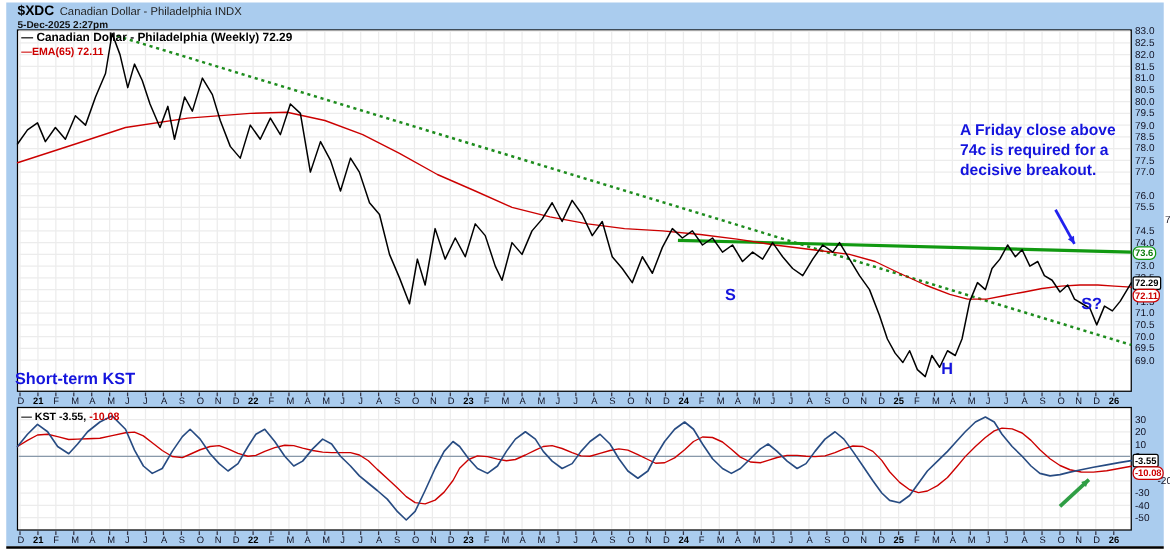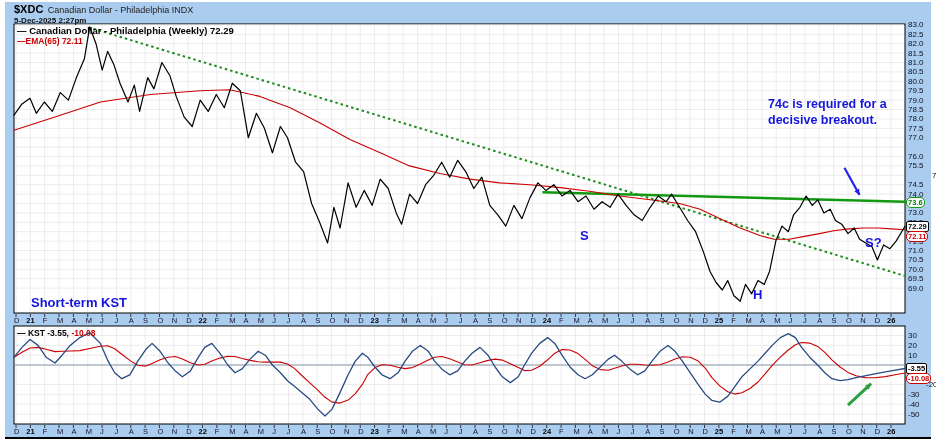--- a/index.html
+++ b/index.html
@@ -15,21 +15,21 @@
   .credit{font-size:8px;color:#555;}
   .quote{font-size:9.5px;font-weight:bold;color:#000;margin-top:1px;}
   .quote span{margin-left:3px;}
   .up-tri{color:#0a8a0a;font-size:8px;}
   .lg1{position:absolute;left:17px;top:25px;font-size:9.5px;font-weight:bold;color:#000;white-space:nowrap;z-index:5;}
   .lg2{position:absolute;left:17px;top:36px;font-size:8.5px;font-weight:bold;color:#cc0000;white-space:nowrap;z-index:5;}
   .lgk{position:absolute;left:17px;top:328px;font-size:8.5px;font-weight:bold;color:#000;white-space:nowrap;z-index:5;}
   .lgk .sig{color:#cc0000;}
   .note{position:absolute;left:768px;top:96px;font-size:12.5px;font-weight:bold;color:#1414dd;line-height:16px;z-index:5;}
   .blue-letter{position:absolute;font-size:13px;font-weight:bold;color:#1414dd;z-index:5;}
-  .kst-title{position:absolute;left:12px;top:295px;font-size:13px;font-weight:bold;color:#1414dd;z-index:5;margin-left:19px;}
+  .kst-title{position:absolute;left:12px;top:295px;font-size:13px;font-weight:bold;color:#1414dd;z-index:5;}
   .axis-lab{position:absolute;left:908px;font-size:8px;color:#112;line-height:9px;z-index:4;}
   .mon{position:absolute;font-size:7.5px;color:#112;line-height:9px;z-index:4;}
   .mon.yr{font-weight:bold;color:#000;}
   .vbox{position:absolute;left:906px;font-size:7.5px;font-weight:bold;line-height:9px;padding:0 1px;background:#fff;border:1px solid #000;border-radius:2px;color:#000;z-index:6;}
   .vbox.red{border-color:#cc0000;color:#cc0000;border-radius:5px;}
   .vbox.green{border-color:#119911;color:#0a7a0a;border-radius:5px;}
 </style>
 </head>
 <body>
 
@@ -357,20 +357,21 @@
     <span>72.11</span>
   </div>
   <div class="lgk">
     <span>—</span>
     <span>KST</span>
     <span>-3.55,</span>
     <span class="sig">-10.08</span>
   </div>
 
   <div class="note">
+    <div>A Friday close above</div>
     <div>74c is required for a</div>
     <div>decisive breakout.</div>
   </div>
 
   <div class="blue-letter" style="left:580px;top:228px;">S</div>
   <div class="blue-letter" style="left:753px;top:287px;">H</div>
   <div class="blue-letter" style="left:865px;top:235px;">S?</div>
   <div class="kst-title">Short-term KST</div>
 
   <div id="labels">

